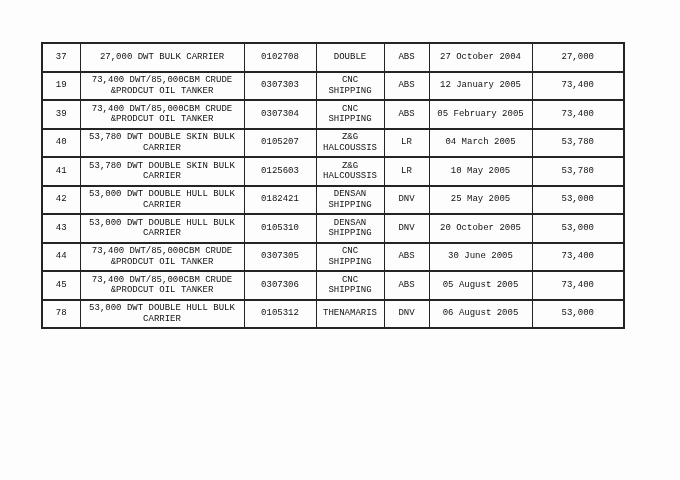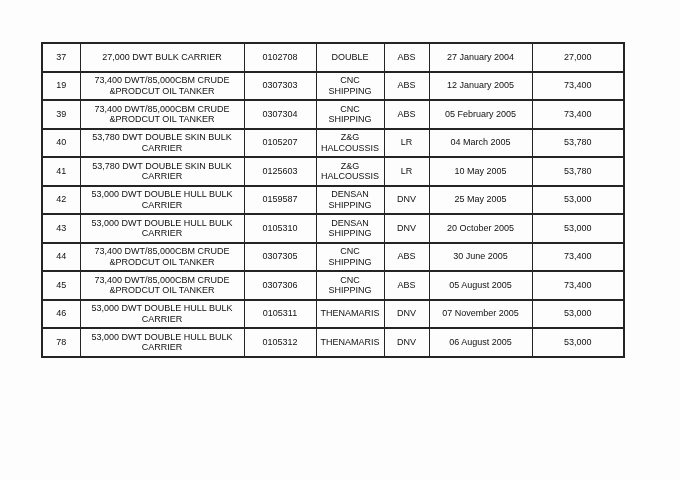--- a/index.html
+++ b/index.html
@@ -5,21 +5,21 @@
   html, body {
     margin: 0;
     padding: 0;
     background: #ffffff;
   }
   .page {
     position: relative;
     width: 680px;
     height: 480px;
     background: #fdfdfd;
-    font-family: Liberation Sans, sans-serif;
+    font-family: Liberation Mono, monospace;
     color: #101010;
     overflow: hidden;
   }
   table.doc-table {
     position: absolute;
     left: 41px;
     top: 42px;
     width: 582px;
     border-collapse: collapse;
     table-layout: fixed;
@@ -60,21 +60,21 @@
         <col class="col-date">
         <col class="col-dwt">
     </colgroup>
     <tbody>
       <tr>
         <td>37</td>
         <td>27,000 DWT BULK CARRIER</td>
         <td>0102708</td>
         <td>DOUBLE</td>
         <td>ABS</td>
-        <td>27 January 2004</td>
+        <td>27 October 2004</td>
         <td>27,000</td>
       </tr>
       <tr>
         <td>19</td>
         <td>73,400 DWT/85,000CBM CRUDE
 &amp;PRODCUT OIL TANKER</td>
         <td>0307303</td>
         <td>CNC SHIPPING</td>
         <td>ABS</td>
         <td>12 January 2005</td>
@@ -109,21 +109,21 @@
         <td>Z&amp;G
 HALCOUSSIS</td>
         <td>LR</td>
         <td>10 May 2005</td>
         <td>53,780</td>
       </tr>
       <tr>
         <td>42</td>
         <td>53,000 DWT DOUBLE HULL BULK
 CARRIER</td>
-        <td>0159587</td>
+        <td>0182421</td>
         <td>DENSAN
 SHIPPING</td>
         <td>DNV</td>
         <td>25 May 2005</td>
         <td>53,000</td>
       </tr>
       <tr>
         <td>43</td>
         <td>53,000 DWT DOUBLE HULL BULK
 CARRIER</td>
@@ -148,30 +148,20 @@
         <td>45</td>
         <td>73,400 DWT/85,000CBM CRUDE
 &amp;PRODCUT OIL TANKER</td>
         <td>0307306</td>
         <td>CNC SHIPPING</td>
         <td>ABS</td>
         <td>05 August 2005</td>
         <td>73,400</td>
       </tr>
       <tr>
-        <td>46</td>
-        <td>53,000 DWT DOUBLE HULL BULK
-CARRIER</td>
-        <td>0105311</td>
-        <td>THENAMARIS</td>
-        <td>DNV</td>
-        <td>07 November 2005</td>
-        <td>53,000</td>
-      </tr>
-      <tr>
         <td>78</td>
         <td>53,000 DWT DOUBLE HULL BULK
 CARRIER</td>
         <td>0105312</td>
         <td>THENAMARIS</td>
         <td>DNV</td>
         <td>06 August 2005</td>
         <td>53,000</td>
       </tr>
     </tbody>

